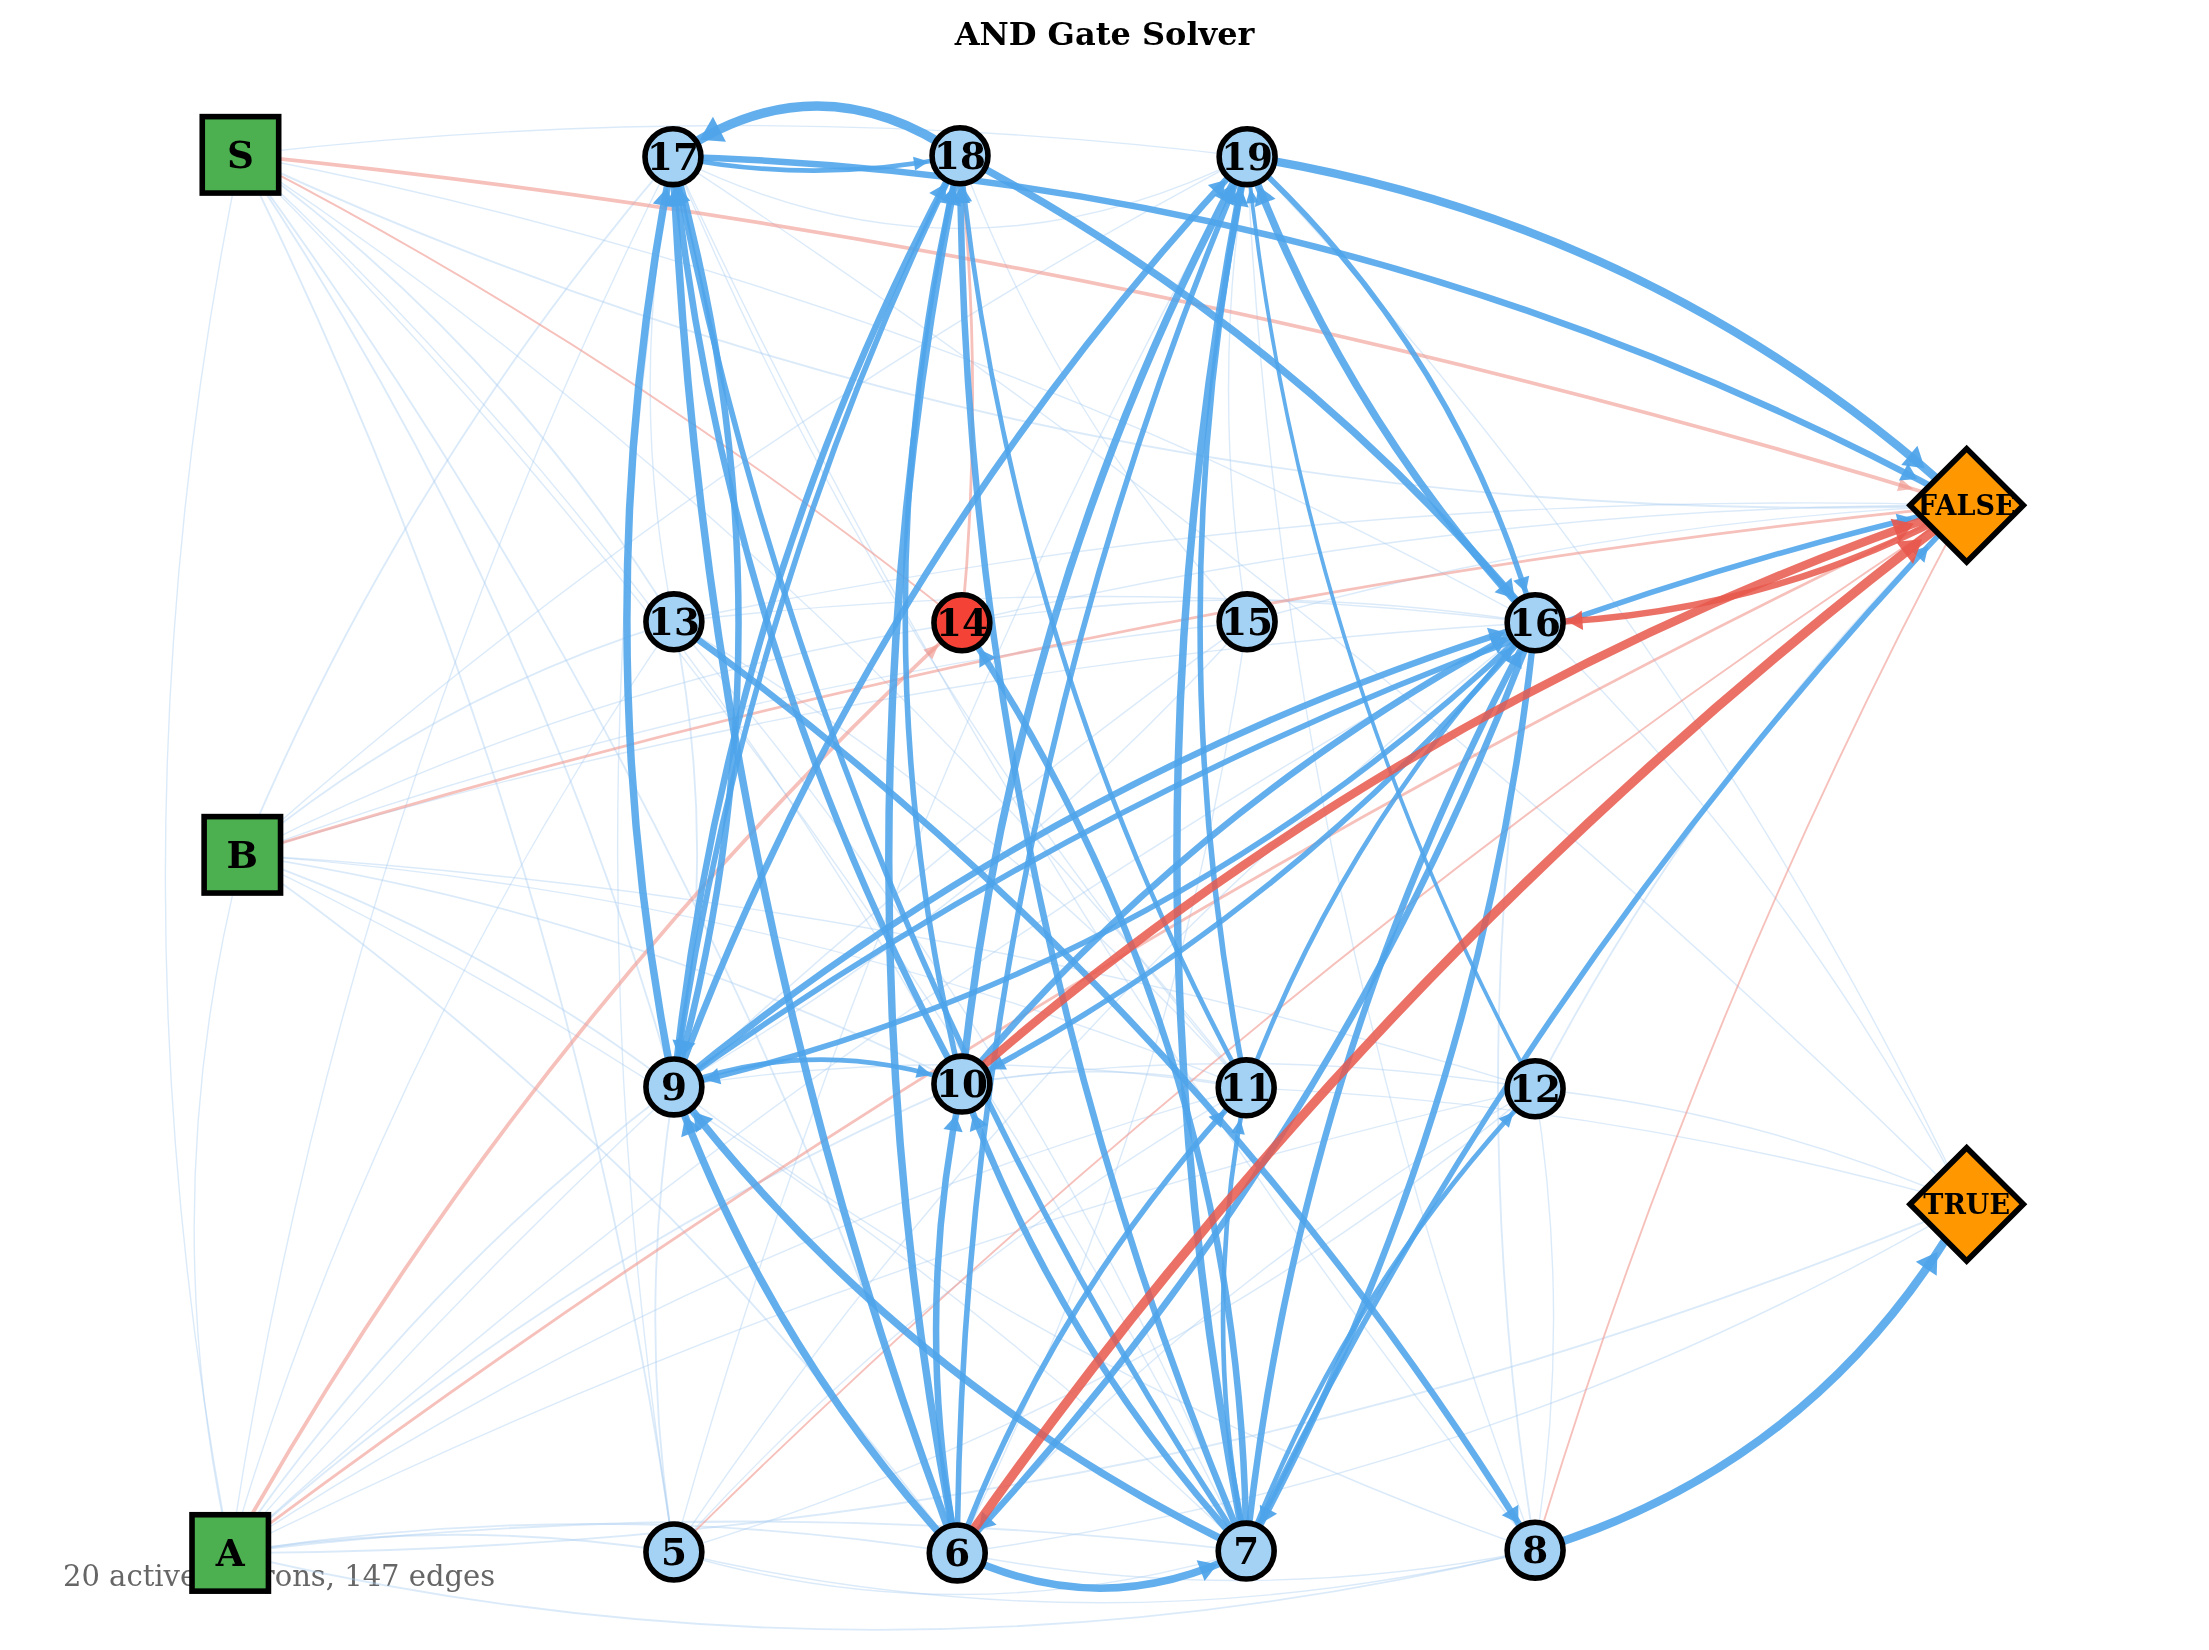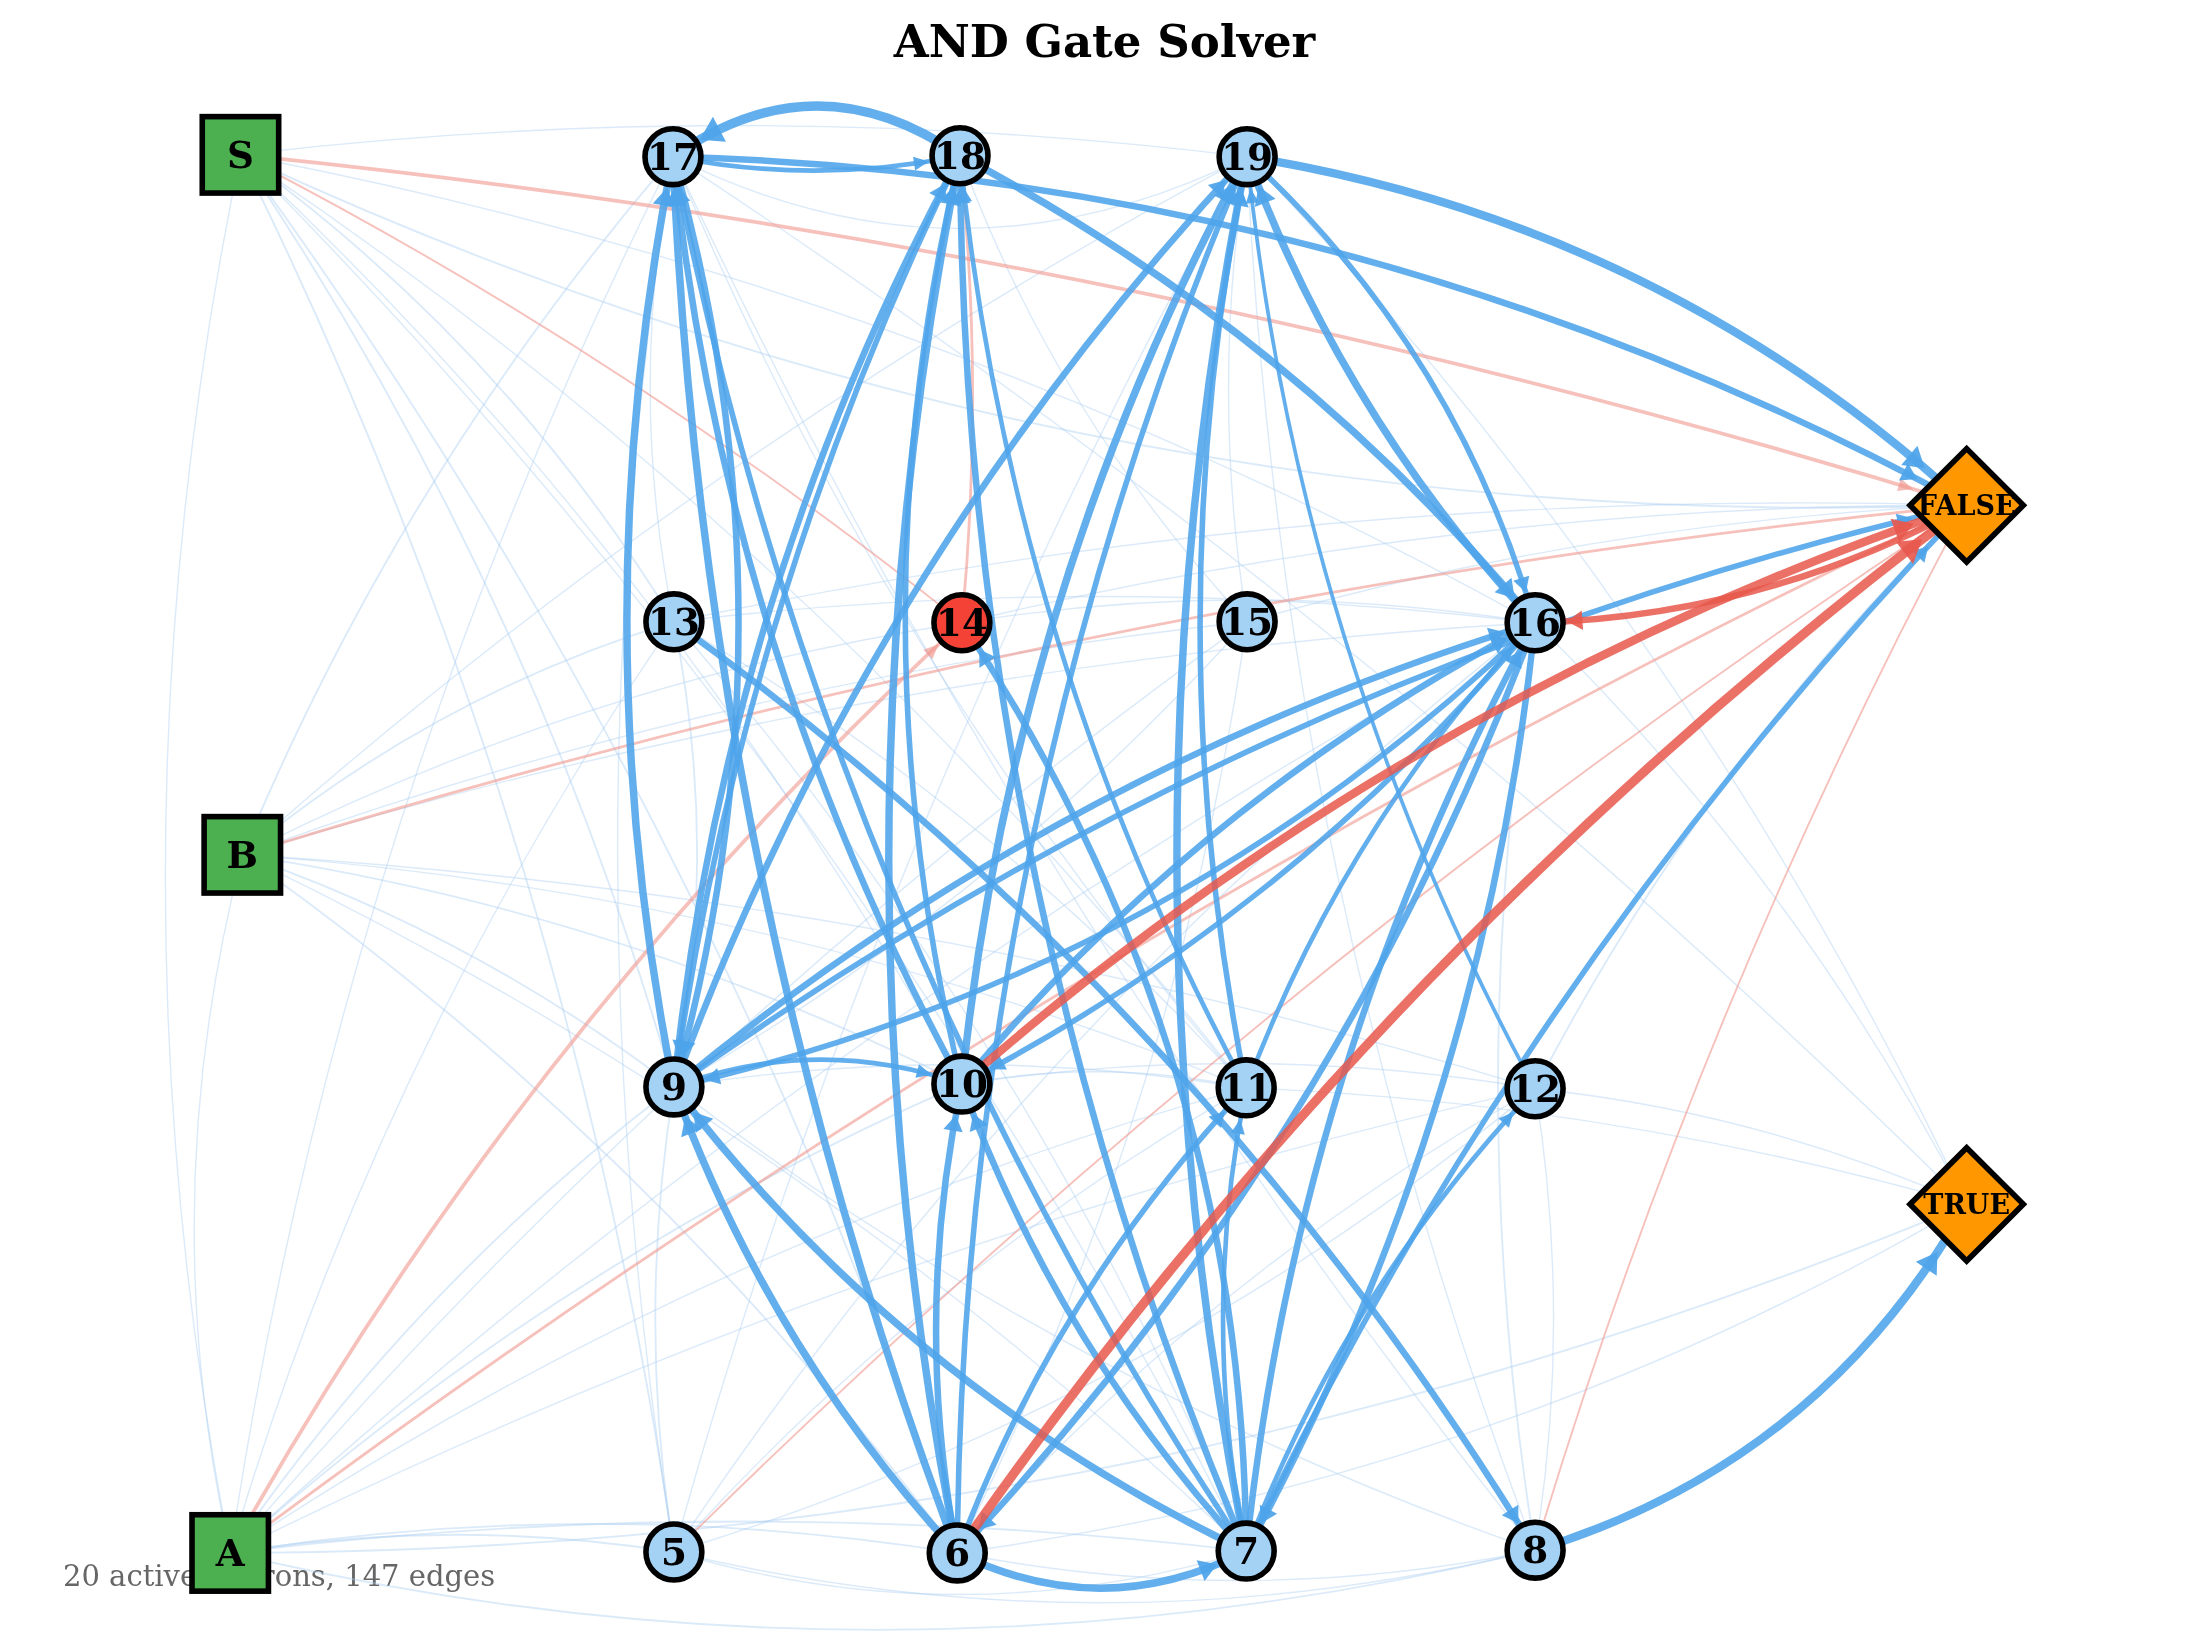--- a/index.html
+++ b/index.html
@@ -1,19 +1,19 @@
 <!DOCTYPE html>
 <html style="font-size:15px"><head>
 <meta charset="utf-8">
 <style>
   html,body{margin:0;padding:0;}
   body{width:2209px;height:1650px;position:relative;background:#ffffff;overflow:hidden;
        font-family:"DejaVu Serif", serif;}
   .title{position:absolute;top:15px;left:0;width:2209px;text-align:center;
-         font-size:45px;font-weight:bold;color:#000;z-index:3;}
+         font-size:32px;font-weight:bold;color:#000;z-index:3;}
   .caption{position:absolute;left:63px;top:1559px;font-size:29px;color:#666;z-index:1;}
   #graph-svg{position:absolute;left:0;top:0;z-index:2;}
   .nlabel{font-family:"DejaVu Serif",serif;font-weight:bold;font-size:40px;
           fill:#000;text-anchor:middle;}
   .nlabel.small{font-size:29px;}
 </style>
 </head>
 <body>
 
 <div class="caption">20 active neurons, 147 edges</div>

